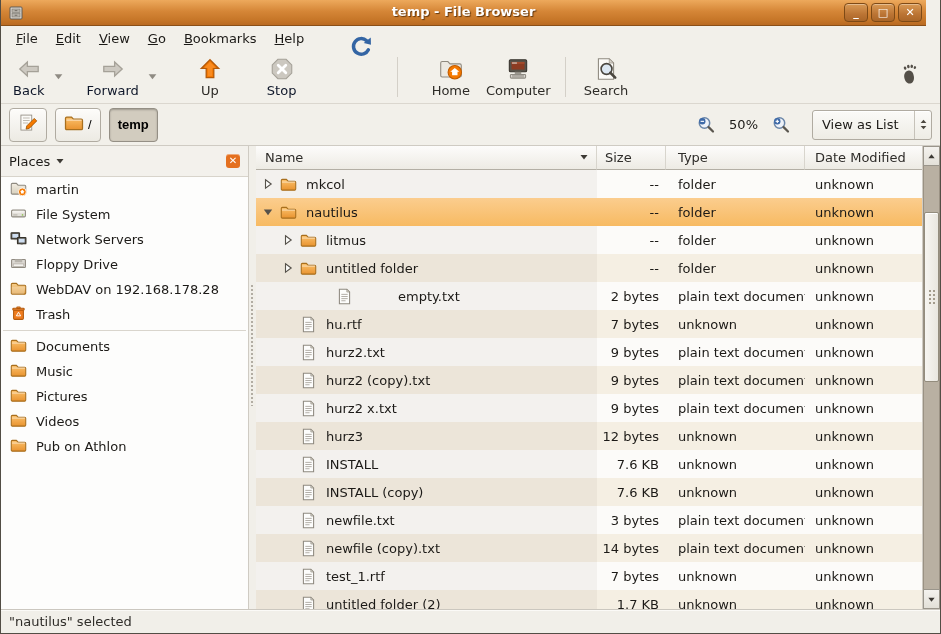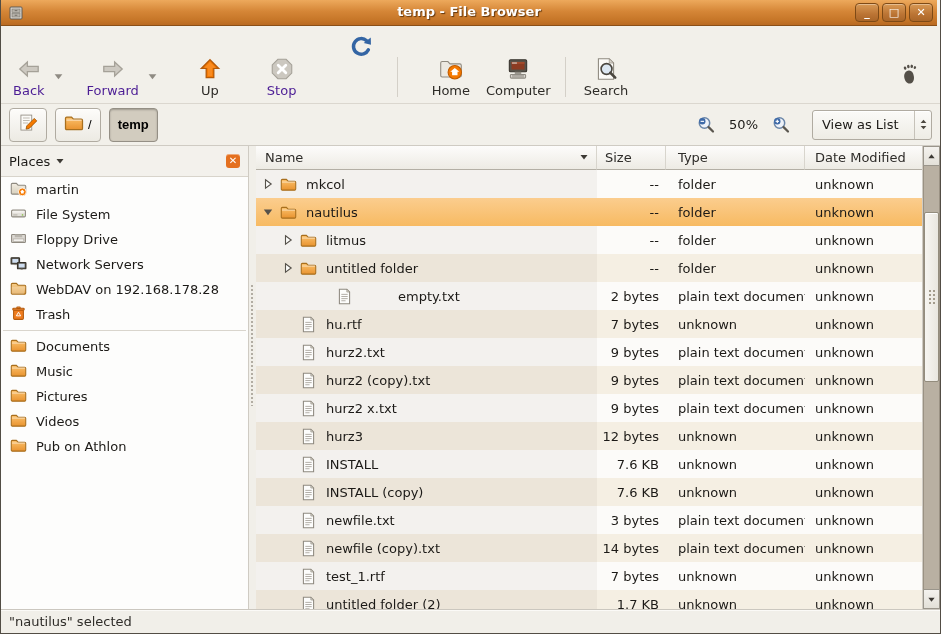--- a/index.html
+++ b/index.html
@@ -5,21 +5,21 @@
   * { margin:0; padding:0; box-sizing:border-box; }
   html,body { background:#888; }
   .window {
     position:relative; width:941px; height:634px;
     border:1px solid #524d45; border-top:none;
     font-family:"DejaVu Sans","Liberation Sans",sans-serif;
     font-size:13px; color:#1c1a17; background:#f2f0ea; overflow:hidden;
   }
   
   .titlebar {
-    position:absolute; top:0; left:0; right:3px; height:26px;
+    position:absolute; top:0; left:0; right:14px; height:26px;
     background:linear-gradient(#eda95c 0%, #d58637 45%, #c67628 80%, #b96a22 100%);
     border-bottom:1px solid #8a4f17;
   }
   .win-icon { position:absolute; left:7px; top:5px; width:16px; height:16px; }
   .win-icon svg { width:16px; height:16px; }
   .title {
     position:absolute; left:0; right:0; top:4px; text-align:center;
     font-weight:bold; color:#fff; font-size:13px;
     text-shadow:1px 1px 1px rgba(60,30,0,0.75);
   }
@@ -41,21 +41,21 @@
   
   .toolbar {
     position:absolute; top:50px; left:0; right:0; height:54px;
     background:#f2f0ea; border-bottom:1px solid #dbd7cf;
     display:flex; align-items:center; padding-left:6px;
   }
   .tb-btn { display:flex; flex-direction:column; align-items:center; padding:3px 6px; border-radius:3px; cursor:default; }
   .tb-icon { height:26px; display:flex; align-items:center; }
   .tb-icon svg { width:26px; height:26px; }
   .tb-label { font-size:13px; margin-top:1px; color:#2e2c28; }
-  .tb-btn.disabled .tb-label { color:#4c1d95; }
+  .tb-btn.disabled .tb-label { color:#0f172a; }
   .tb-dd { width:16px; height:40px; display:flex; align-items:center; justify-content:center; }
   .tb-dd svg { width:11px; height:11px; }
   .tb-sep { width:1px; height:40px; background:#d4d0c8; margin:0 8px; }
   .throbber { position:absolute; right:16px; top:11px; }
   .throbber svg { width:28px; height:28px; }
   
   .locationbar {
     position:absolute; top:104px; left:0; right:0; height:42px;
     background:#f2f0ea; border-bottom:1px solid #cfcbc3;
     display:flex; align-items:center; padding:0 8px;
@@ -190,20 +190,28 @@
           <rect x="6.7" y="9.8" width="2.6" height="0.9" fill="#6b675f"></rect>
         </svg></span>
     <div class="title">temp - File Browser</div>
     <div class="win-buttons">
         <div class="wbtn">_</div>
         <div class="wbtn">□</div>
         <div class="wbtn">✕</div>
       </div>
   </div>
 
+  <div class="menubar" id="menubar">
+      <div class="menu-item"><u>F</u>ile</div>
+      <div class="menu-item"><u>E</u>dit</div>
+      <div class="menu-item"><u>V</u>iew</div>
+      <div class="menu-item"><u>G</u>o</div>
+      <div class="menu-item"><u>B</u>ookmarks</div>
+      <div class="menu-item"><u>H</u>elp</div>
+    </div>
 
   <div class="toolbar" id="toolbar">
       <div class="tb-btn disabled" style="margin-left: 0px;">
         <span class="tb-icon">
           <svg viewBox="0 0 24 24">
             <path d="M10.5 5.5 L3.5 12 L10.5 18.5 V14.5 H20.5 V9.5 H10.5z" fill="#cdc9c1" stroke="#a5a198" stroke-width="1.2"></path>
           </svg>
         </span>
         <span class="tb-label">Back</span>
       </div>
@@ -386,36 +394,36 @@
             <span><svg viewBox="0 0 16 16">
                 <rect x="1.5" y="4.8" width="13" height="6.4" rx="1" fill="#e3e0da" stroke="#8f8a80"></rect>
                 <rect x="2.2" y="5.4" width="11.6" height="2" rx="0.8" fill="#f4f2ee"></rect>
                 <circle cx="11.8" cy="9.3" r="0.8" fill="#97c55f"></circle>
                 <rect x="3" y="8.9" width="4" height="0.9" fill="#b3afa6"></rect>
               </svg></span>
             <span class="place-label">File System</span>
           </div>
           <div class="place-item">
             <span><svg viewBox="0 0 16 16">
-                <rect x="1.5" y="4.2" width="13" height="7.6" rx="0.8" fill="#dcd9d3" stroke="#8f8a80"></rect>
-                <rect x="4.5" y="4.2" width="7" height="2.6" fill="#b9b5ad"></rect>
-                <rect x="3" y="8.4" width="10" height="2.4" fill="#f4f2ee" stroke="#a9a49b" stroke-width="0.6"></rect>
-              </svg></span>
-            <span class="place-label">Floppy Drive</span>
-          </div>
-          <div class="place-item">
-            <span><svg viewBox="0 0 16 16">
                 <rect x="1" y="2.5" width="8" height="6" rx="0.6" fill="#56524a" stroke="#353129"></rect>
                 <rect x="2.2" y="3.7" width="5.6" height="3.6" fill="#cfdef0"></rect>
                 <rect x="7" y="7" width="8" height="6" rx="0.6" fill="#56524a" stroke="#353129"></rect>
                 <rect x="8.2" y="8.2" width="5.6" height="3.6" fill="#cfdef0"></rect>
                 <rect x="4" y="8.5" width="2" height="1" fill="#8f8b83"></rect>
                 <rect x="10" y="13" width="2" height="1" fill="#8f8b83"></rect>
               </svg></span>
             <span class="place-label">Network Servers</span>
+          </div>
+          <div class="place-item">
+            <span><svg viewBox="0 0 16 16">
+                <rect x="1.5" y="4.2" width="13" height="7.6" rx="0.8" fill="#dcd9d3" stroke="#8f8a80"></rect>
+                <rect x="4.5" y="4.2" width="7" height="2.6" fill="#b9b5ad"></rect>
+                <rect x="3" y="8.4" width="10" height="2.4" fill="#f4f2ee" stroke="#a9a49b" stroke-width="0.6"></rect>
+              </svg></span>
+            <span class="place-label">Floppy Drive</span>
           </div>
           <div class="place-item">
             <span><svg viewBox="0 0 16 16">
                 <defs>
                   <linearGradient id="fg2" x1="0" y1="0" x2="0" y2="1">
                     <stop offset="0" stop-color="#f7cf8e"></stop>
                     <stop offset="1" stop-color="#e0a045"></stop>
                   </linearGradient>
                 </defs>
                 <path d="M1.2 4.2 c0-.6.4-1 1-1 h3.8 l1.6 1.7 h6.2 c.6 0 1 .4 1 1 v6.4 c0 .6-.4 1-1 1 H2.2 c-.6 0-1-.4-1-1z" fill="url(#fg2)" stroke="#a86f1e"></path>

